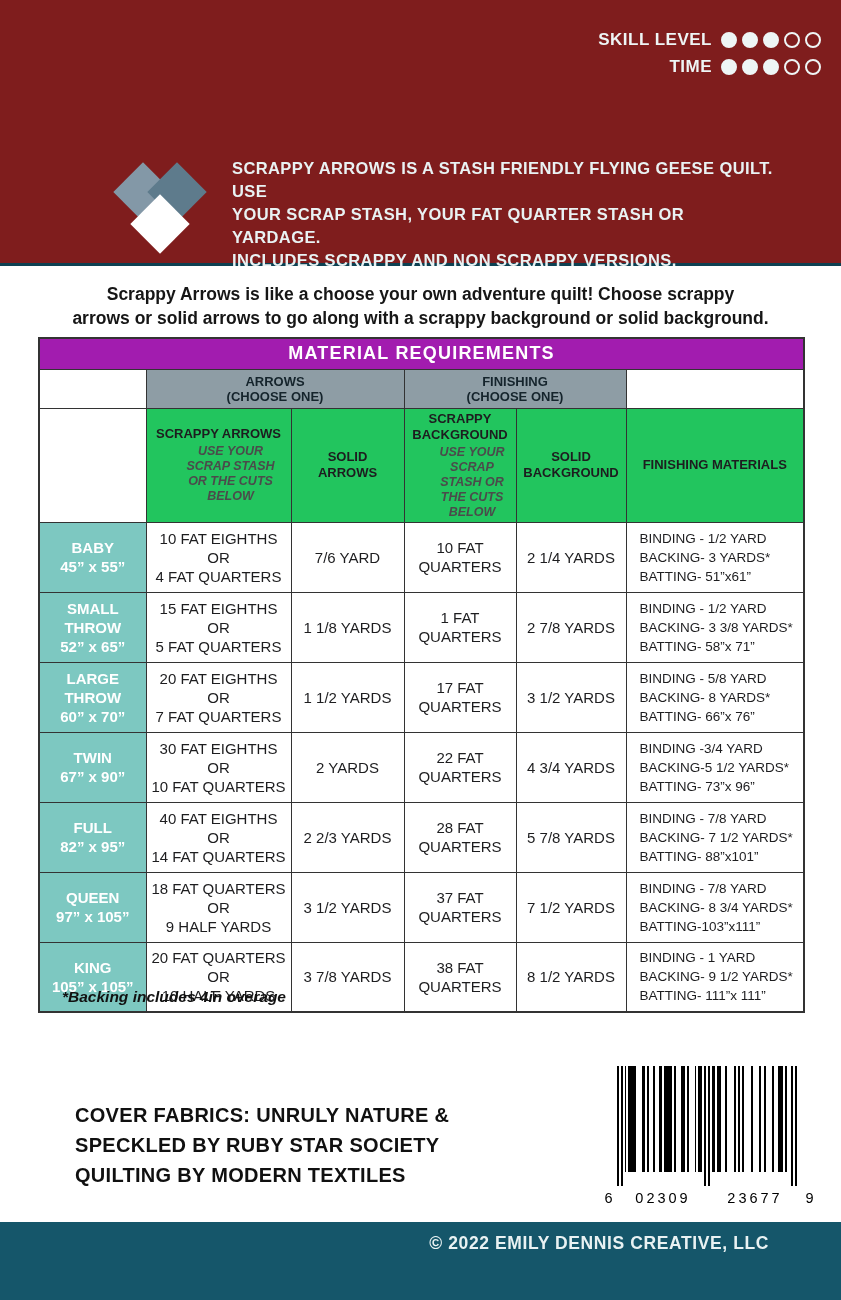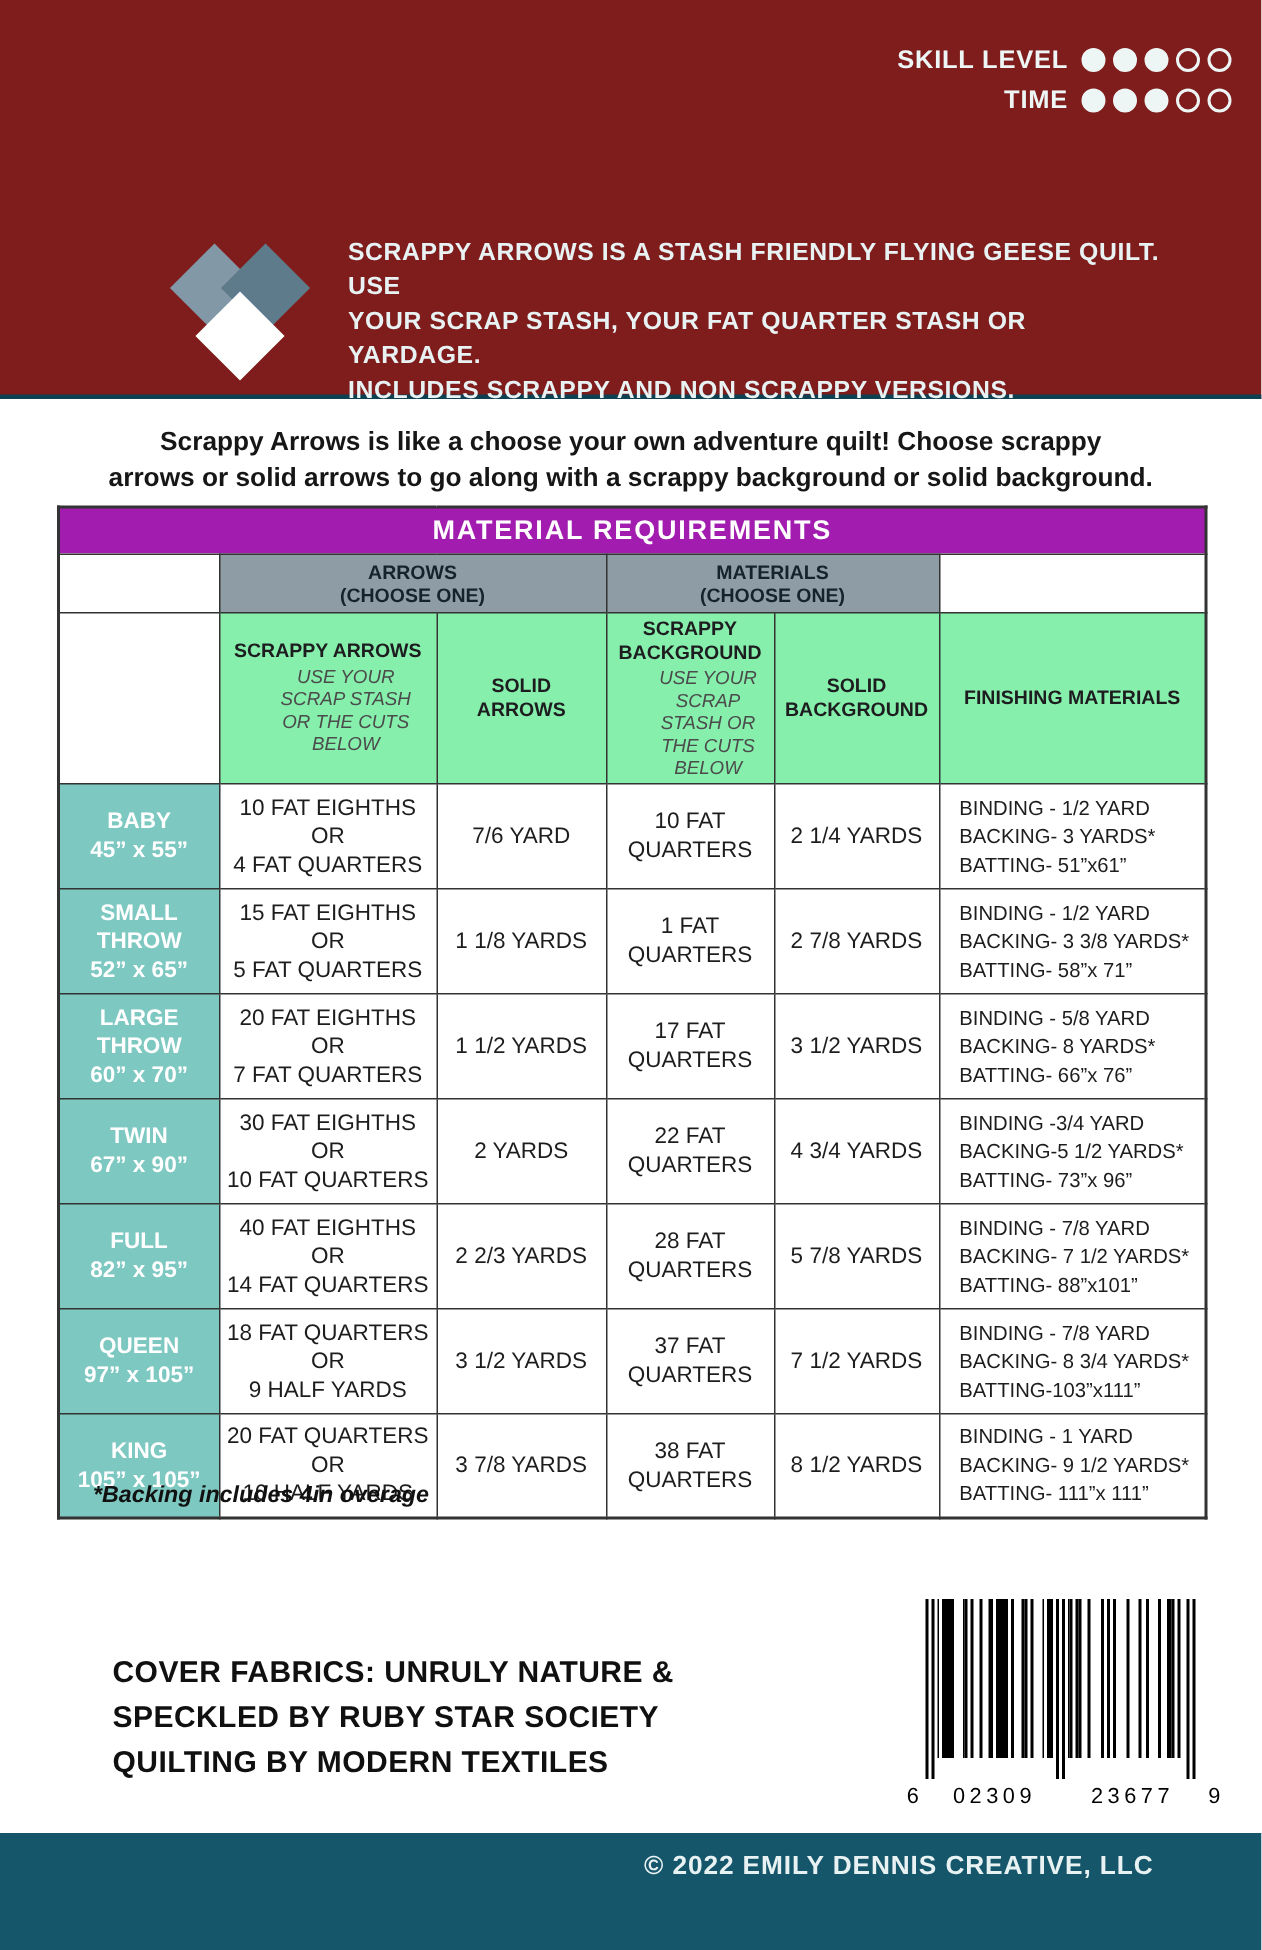--- a/index.html
+++ b/index.html
@@ -34,24 +34,24 @@
   
   table.mr { position:absolute; top:337px; left:38px; width:765px;
              border-collapse:collapse; table-layout:fixed; border:2px solid #333; }
   table.mr th, table.mr td { border:1.5px solid #333; text-align:center; vertical-align:middle; }
   .title-row th { background:#a21caf; color:#ffffff; font-size:18px; font-weight:bold;
                   letter-spacing:1.2px; height:31px; }
   .group-row th { height:39px; font-size:13px; font-weight:bold; color:#15242c;
                   line-height:15px; white-space:pre-line; }
   .group-row th.grp { background:#8e9da5; }
   .group-row th.blank { background:#ffffff; }
-  .colhead-row th { height:82px; background:#86efac; color:#1d1d1f;
+  .colhead-row th { height:82px; background:#22c55e; color:#1d1d1f;
                     font-size:13px; font-weight:bold; line-height:16px; padding:2px 6px; }
   .colhead-row th.blank { background:#ffffff; }
-  .colhead-row .sub { font-weight:normal; font-style:italic; font-size:12.5px; color:#4b4b4b;
+  .colhead-row .sub { font-weight:bold; font-style:italic; font-size:12.5px; color:#4b4b4b;
                       margin-top:2px; line-height:15px;margin-left:24px; }
   tbody td { height:70px; color:#1d1d1f; font-size:15px; line-height:19px; white-space:pre-line; }
   tbody td.size-cell { background:#7dc8c1; color:#ffffff; font-weight:bold;
                        font-size:15px; line-height:19px;margin-left:12px; }
   tbody td.fin-cell { text-align:left; padding-left:13px; font-size:13.5px; line-height:19px; }
   .footnote { position:absolute; top:988px; left:62px; font-style:italic; font-weight:600;
               font-size:15.5px; color:#111; }
 
   
   .cover { position:absolute; top:1100px; left:75px; color:#101010;
@@ -124,21 +124,21 @@
         <col style="width:178px">
     </colgroup>
     <thead>
       <tr class="title-row">
         <th colspan="6">MATERIAL REQUIREMENTS</th>
       </tr>
       <tr class="group-row">
         <th class="blank"></th>
         <th colspan="2" class="grp">ARROWS
 (CHOOSE ONE)</th>
-        <th colspan="2" class="grp">MATERIALS
+        <th colspan="2" class="grp">FINISHING
 (CHOOSE ONE)</th>
         <th class="blank"></th>
       </tr>
       <tr class="colhead-row">
         <th class="blank"></th>
         <th>
           <div>SCRAPPY ARROWS</div>
           <div class="sub">USE YOUR SCRAP STASH OR THE CUTS BELOW</div>
         </th>
         <th>

